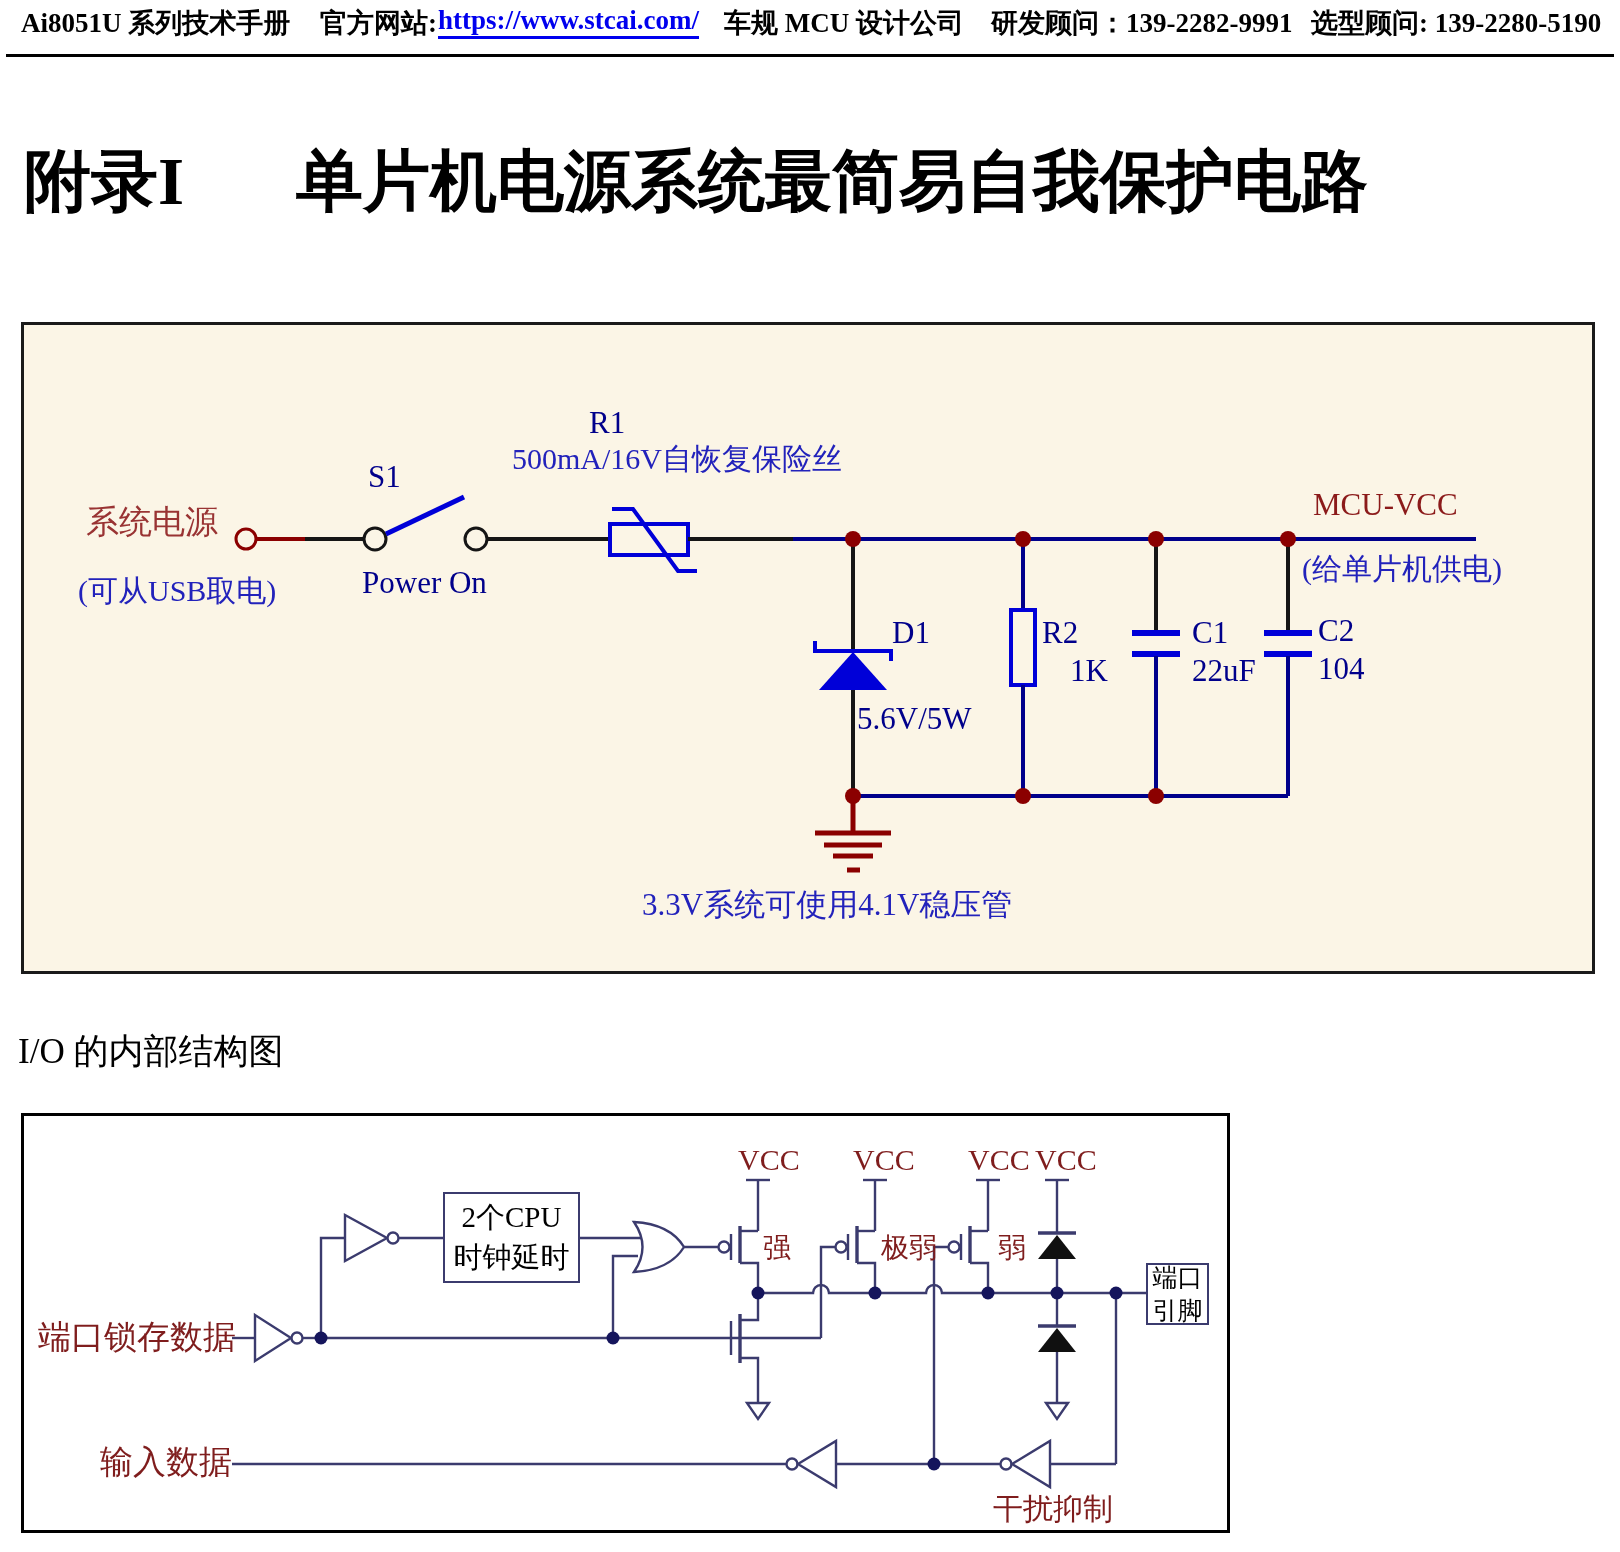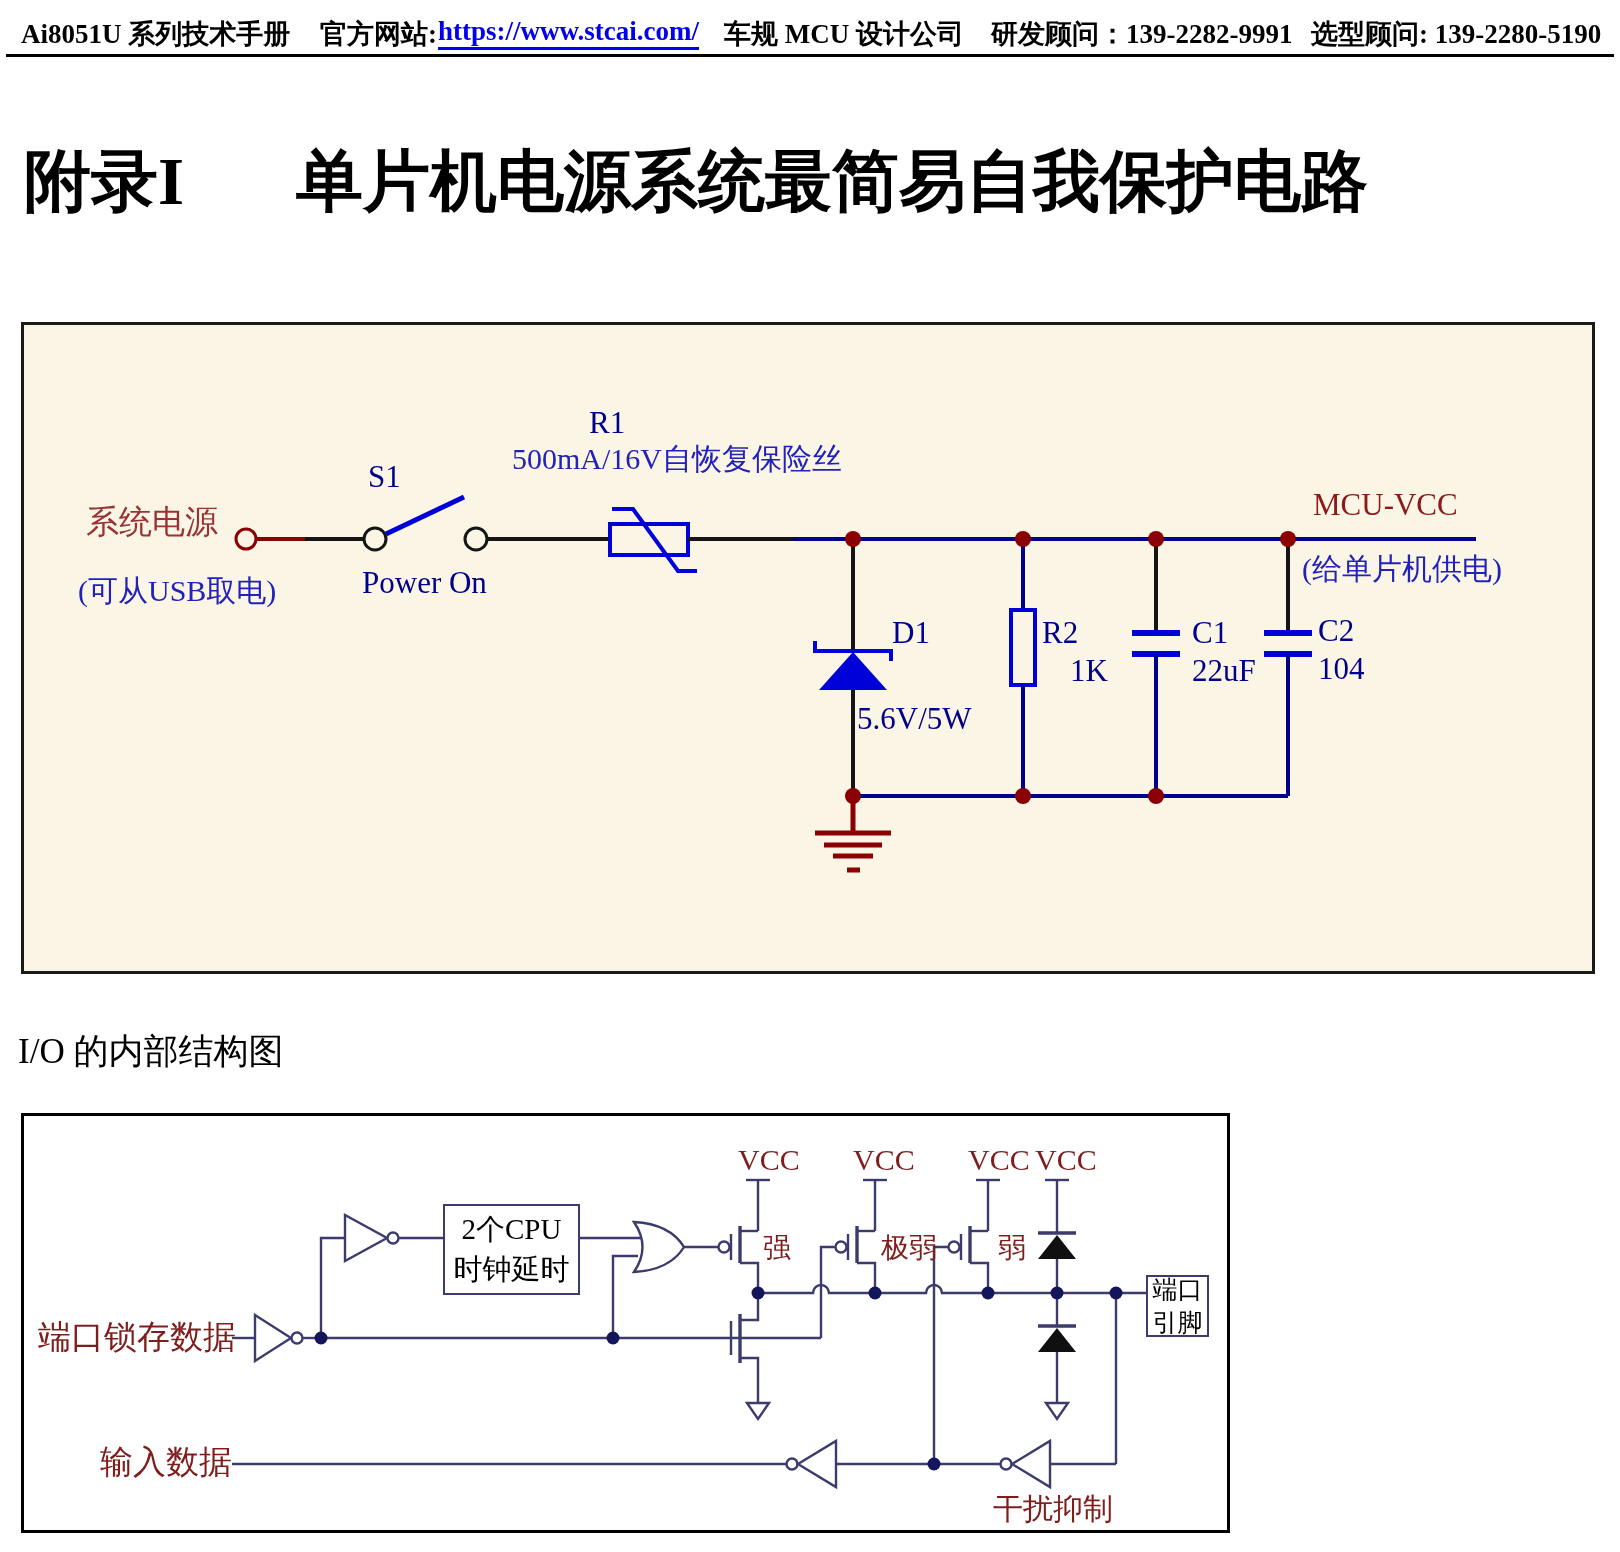--- a/index.html
+++ b/index.html
@@ -5,21 +5,21 @@
   :root{
     --wire-navy:#00008B; --comp-blue:#0000D8; --junction-red:#8B0000;
     --label-red:#8B1A1A; --src-red:#993333; --note-blue:#2222BB;
     --circuit-bg:#FBF5E6; --line-slate:#3B3B6E; --dot-navy:#15155C; --link-blue:#0000EE;
   }
   *{margin:0;padding:0;box-sizing:border-box;}
   body{background:#fff;font-family:"Liberation Serif","DejaVu Serif",serif;}
   #page{position:relative;width:1620px;height:1552px;background:#fff;overflow:hidden;}
 
   
-  .hdr-item{position:absolute;top:16px;font-size:27px;font-weight:bold;color:#000;white-space:nowrap;}
+  .hdr-item{position:absolute;top:5px;font-size:27px;font-weight:bold;color:#000;white-space:nowrap;}
   .hdr-link{color:var(--link-blue);text-decoration:none;border-bottom:3px solid var(--link-blue);text-align:right;}
   #hdr-rule{position:absolute;left:6px;right:6px;top:54px;height:3px;background:#000;}
 
   
   #page-title{position:absolute;left:24px;top:136px;font-size:67px;font-weight:bold;color:#000;white-space:nowrap;}
   #page-title .t2{margin-left:112px;}
 
   
   #pwr-box{position:absolute;left:21px;top:322px;width:1574px;height:652px;
            background:var(--circuit-bg);border:3px solid #1a1a1a;}
@@ -45,21 +45,21 @@
   #io-box{position:absolute;left:21px;top:1113px;width:1209px;height:420px;
           background:#fff;border:3px solid #000;}
   #io-box svg{position:absolute;left:0;top:0;}
   .ln{stroke:var(--line-slate);stroke-width:2.4;fill:none;}
   .ln-th{stroke:var(--line-slate);stroke-width:3.4;fill:none;}
   .open{fill:#fff;stroke:var(--line-slate);stroke-width:2.4;}
   .blkf{fill:#101010;stroke:none;}
   .dot2{fill:var(--dot-navy);stroke:none;}
   .io-lbl{position:absolute;white-space:nowrap;color:#7f1d1d;line-height:1.05;}
   .io-cellbox{position:absolute;border:2px solid var(--line-slate);background:#fff;
-              display:flex;flex-direction:column;align-items:center;justify-content:center;color:#000;margin-top:12px;}
+              display:flex;flex-direction:column;align-items:center;justify-content:center;color:#000;}
 </style>
 </head>
 <body>
 
 <div id="page">
 
   <div class="hdr-item" style="left:21px">Ai8051U 系列技术手册</div>
   <div class="hdr-item" style="left:320px">官方网站:</div>
   <a class="hdr-item hdr-link" style="left:438px" href="#">https://www.stcai.com/</a>
   <div class="hdr-item" style="left:724px">车规 MCU 设计公司</div>
@@ -150,20 +150,21 @@
     <div class="lbl navy" style="left:868px;top:292px;font-size:31px">D1</div>
     <div class="lbl navy" style="left:833px;top:378px;font-size:31px">5.6V/5W</div>
     <div class="lbl navy" style="left:1018px;top:292px;font-size:31px">R2</div>
     <div class="lbl navy" style="left:1046px;top:330px;font-size:31px">1K</div>
     <div class="lbl navy" style="left:1168px;top:292px;font-size:31px">C1</div>
     <div class="lbl navy" style="left:1168px;top:330px;font-size:31px">22uF</div>
     <div class="lbl navy" style="left:1294px;top:290px;font-size:31px">C2</div>
     <div class="lbl navy" style="left:1294px;top:328px;font-size:31px">104</div>
     <div class="lbl lblred" style="left:1289px;top:164px;font-size:31px">MCU-VCC</div>
     <div class="lbl noteblue" style="left:1278px;top:228px;font-size:30px">(给单片机供电)</div>
+    <div class="lbl noteblue" style="left:618px;top:564px;font-size:31px">3.3V系统可使用4.1V稳压管</div>
   </div>
 
   <div id="io-heading">I/O 的内部结构图</div>
 
   <div id="io-box">
     <svg width="1209" height="420" viewBox="0 0 1209 420">
 
       <g class="ln">
         <line x1="722" y1="64" x2="746" y2="64"></line>
           <line x1="734" y1="64" x2="734" y2="115"></line>

